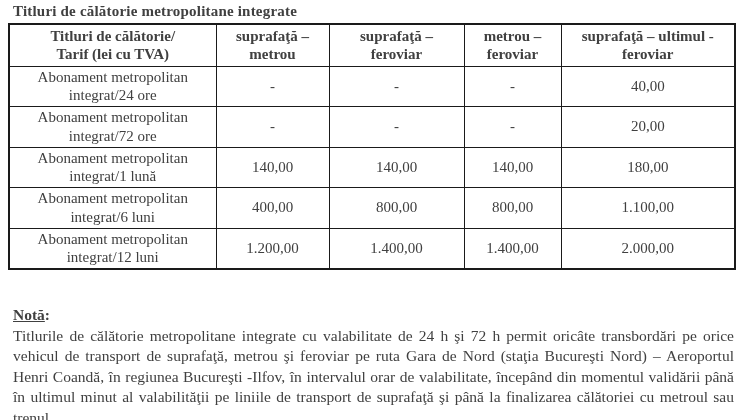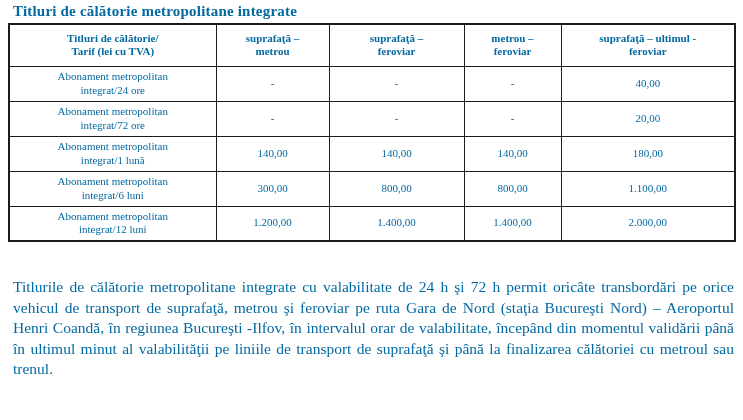--- a/index.html
+++ b/index.html
@@ -5,21 +5,21 @@
   html, body {
     margin: 0;
     padding: 0;
     background: #ffffff;
   }
   .page {
     position: relative;
     width: 743px;
     height: 420px;
     background: #ffffff;
-    color: #0369a1;
+    color: #404040;
     font-family: "Liberation Serif", "DejaVu Serif", serif;
     overflow: hidden;
   }
   .doc-title {
     margin: 3px 0 3px 13px;
     font-size: 15px;
     font-weight: bold;
     letter-spacing: 0.2px;
   }
   table.fare-table {
@@ -28,21 +28,21 @@
     margin-left: 8px;
     width: 726px;
     border: 2px solid #1a1a1a;
   }
   .fare-table th,
   .fare-table td {
     border: 1px solid #1a1a1a;
     text-align: center;
     vertical-align: middle;
     padding: 1px 4px;
-    font-size: 11px;
+    font-size: 15px;
     line-height: 1.25;
     overflow: hidden;
   }
   .fare-table thead tr { height: 42px; }
   .fare-table tbody tr { height: 35px; margin-left: 28px; }
   .fare-table th {
     font-weight: bold;
     white-space: pre-line;
   }
   .fare-table td.label-cell {
@@ -113,33 +113,34 @@
         <td class="label-cell">Abonament metropolitan
 integrat/1 lună</td>
         <td>140,00</td>
         <td>140,00</td>
         <td>140,00</td>
         <td>180,00</td>
       </tr>
       <tr>
         <td class="label-cell">Abonament metropolitan
 integrat/6 luni</td>
-        <td>300,00</td>
+        <td>400,00</td>
         <td>800,00</td>
         <td>800,00</td>
         <td>1.100,00</td>
       </tr>
       <tr>
         <td class="label-cell">Abonament metropolitan
 integrat/12 luni</td>
         <td>1.200,00</td>
         <td>1.400,00</td>
         <td>1.400,00</td>
         <td>2.000,00</td>
       </tr>
     </tbody>
   </table>
 
   <div class="note">
+    <div class="note-heading"><span class="note-label">Notă</span><span>:</span></div>
     <p class="note-body">Titlurile de călătorie metropolitane integrate cu valabilitate de 24 h şi 72 h permit oricâte transbordări pe orice vehicul de transport de suprafaţă, metrou şi feroviar pe ruta Gara de Nord (staţia Bucureşti Nord) – Aeroportul Henri Coandă, în regiunea Bucureşti -Ilfov, în intervalul orar de valabilitate, începând din momentul validării până în ultimul minut al valabilităţii pe liniile de transport de suprafaţă şi până la finalizarea călătoriei cu metroul sau trenul.</p>
   </div>
 
 </div>
 
 </body></html>

